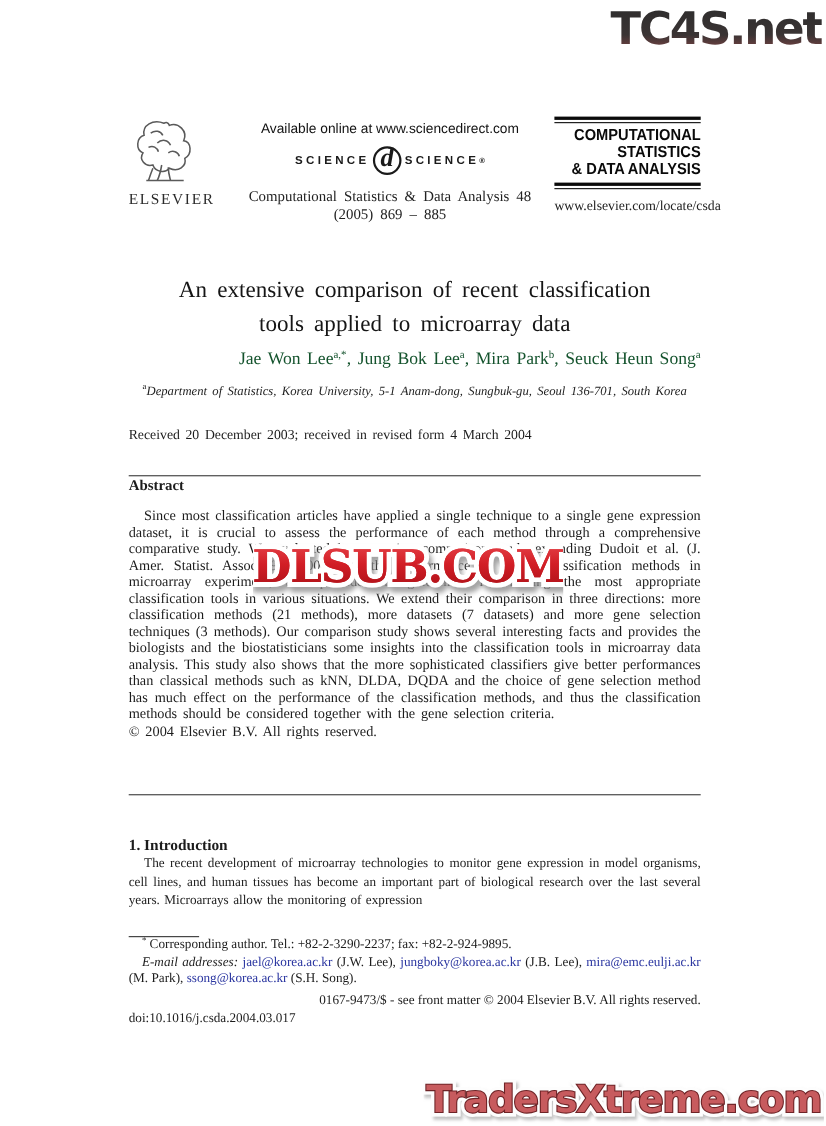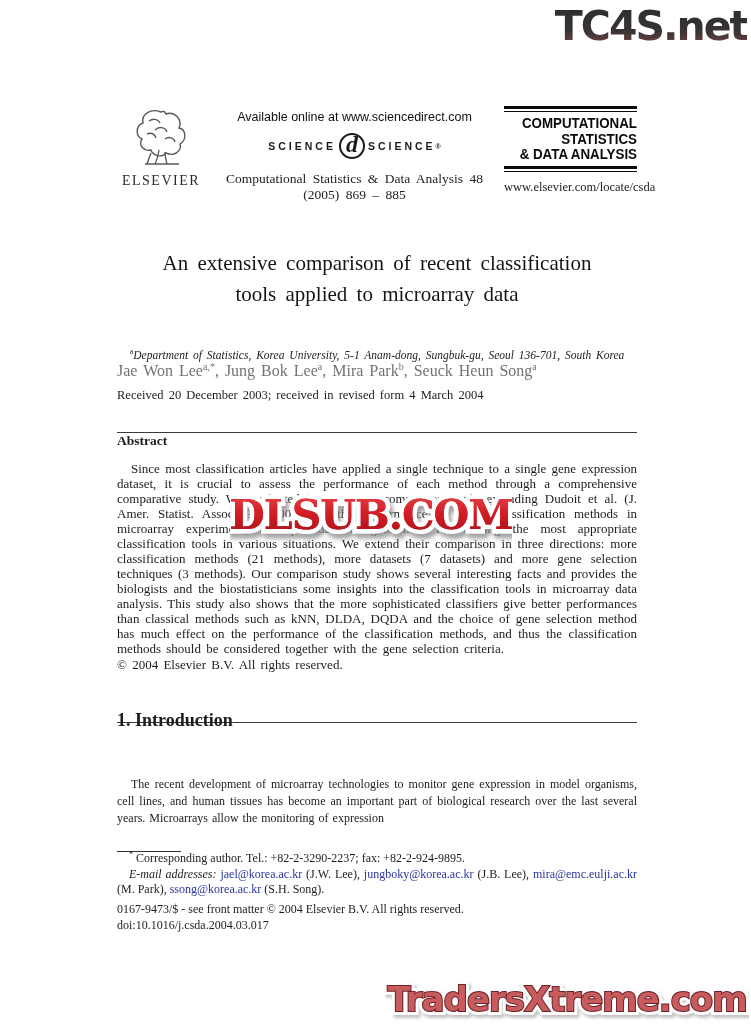--- a/index.html
+++ b/index.html
@@ -3,66 +3,66 @@
 <meta charset="utf-8">
 <style>
   html,body{margin:0;padding:0;}
   body{width:751px;height:1024px;background:#ffffff;position:relative;overflow:hidden;
        font-family:"Liberation Serif",serif;color:#1c1c1c;}
   .abs{position:absolute;}
   .col{left:117px;width:520px;}
 
   
   #header{top:106px;display:flex;}
-  #elsevier-logo{width:88px;text-align:center;}
+  #elsevier-logo{width:88px;text-align:left;}
   #elsevier-logo .word{font-family:"Liberation Serif",serif;font-size:14px;letter-spacing:1.5px;color:#2b2b2b;margin-top:1px;}
   #head-center{flex:1;text-align:center;padding-top:4px;}
   .avail{font-family:"Liberation Sans",sans-serif;font-size:12.5px;color:#111;}
   .sd-row{margin-top:7px;height:30px;display:flex;align-items:center;justify-content:center;
           font-family:"Liberation Sans",sans-serif;font-weight:bold;color:#1a1a1a;}
   .sd-word{font-size:10.5px;letter-spacing:3px;}
   .sd-circle{width:22px;height:22px;border:2px solid #1a1a1a;border-radius:50%;margin:0 3px;
              display:inline-flex;align-items:center;justify-content:center;overflow:visible;}
   .sd-d{font-family:"Liberation Serif",serif;font-style:italic;font-weight:bold;font-size:24px;
         line-height:0;transform:translateY(-2px);}
   .sd-reg{font-size:7px;vertical-align:super;}
   .cite{margin-top:10px;font-size:13.5px;word-spacing:3px;color:#222;}
   #head-right{width:133px;}
   .dblline{height:6px;border-top:3px solid #0a0a0a;border-bottom:1px solid #0a0a0a;box-sizing:border-box;}
   .jbox{font-family:"Liberation Sans",sans-serif;font-weight:bold;font-size:14.5px;line-height:15.5px;
         text-align:right;color:#0a0a0a;margin:4px 0 3px 0;transform:scaleX(.92);transform-origin:100% 50%;}
   .jurl{margin-top:8px;text-align:right;font-size:12.5px;color:#222;}
 
   
   #title{top:248px;text-align:center;font-size:21px;line-height:31px;color:#151515;word-spacing:4px;}
-  #authors{top:317px;text-align:left;font-size:16px;color:#737373;word-spacing:2px;margin-top:44px;}
+  #authors{top:317px;text-align:right;font-size:16px;color:#14532d;word-spacing:2px;}
   #authors sup{font-size:10px;}
   #affils{top:344px;text-align:center;font-style:italic;font-size:11.5px;line-height:16px;color:#222;word-spacing:2px;}
   #affils sup{font-size:8px;font-style:normal;}
   #received{top:388px;text-align:left;font-size:12.5px;word-spacing:2px;}
   .rule{border:0;border-top:1px solid #3a3a3a;height:0;}
   #rule1{top:424px;}
   #abstract-h{top:433px;font-weight:bold;font-size:13.5px;}
   #abstract-block{top:461px;font-size:13px;line-height:15px;text-align:justify;word-spacing:2px;}
   #abstract-block p{margin:0;text-indent:14px;}
   .copyright{margin-top:1px;}
   .keywords{margin-top:17px;font-size:12px;}
   .keywords i{margin-right:4px;}
   #rule2{top:714px;}
-  #intro-h{top:710px;font-weight:bold;font-size:18px;}
+  #intro-h{top:762px;font-weight:bold;font-size:14px;}
   #intro-p{top:776px;font-size:12px;line-height:17px;text-align:justify;word-spacing:1px;}
   #intro-p p{margin:0;text-indent:14px;}
 
   
   #fn-rule{top:843px;width:64px;border-top:1px solid #333;}
   #fn-block{top:847px;font-size:12px;line-height:15.5px;text-align:justify;}
   #fn-block .ind{text-indent:12px;margin:0;}
   #fn-block sup{font-size:8px;}
   .mail{color:#2a35a0;text-decoration:none;}
-  #issn{top:902px;font-size:12px;}
+  #issn{top:902px;font-size:12px;text-align:right;}
   #doi{top:918px;font-size:12px;}
 
   
   #wm-top{top:1px;right:4px;}
   #wm-mid{top:485px;left:230px;}
   #wm-bot{top:974px;right:2px;}
   svg text{user-select:none;}
 </style>
 </head>
 <body>

